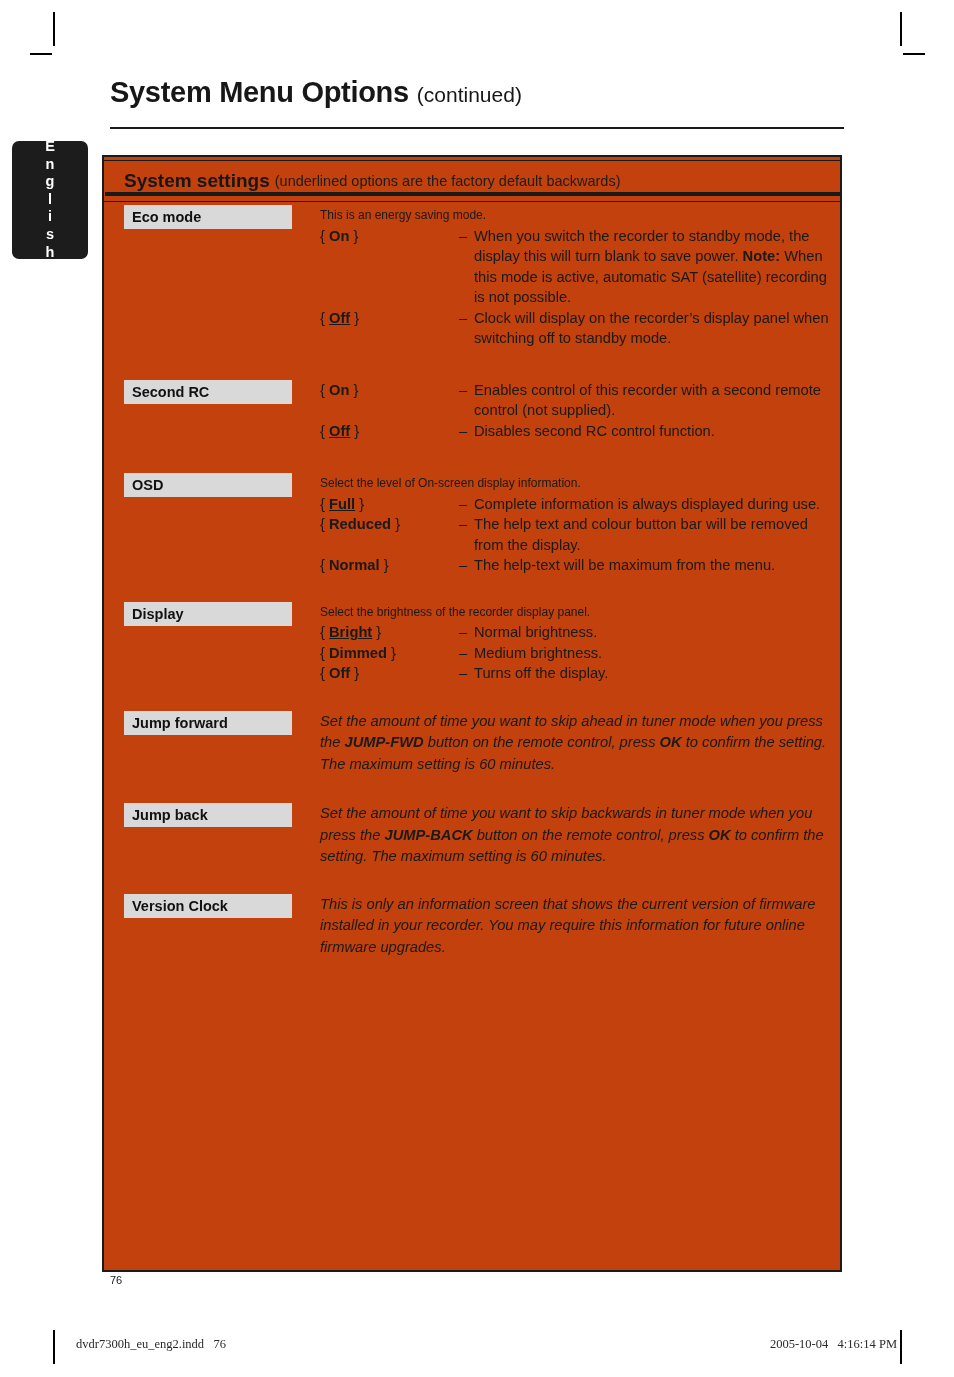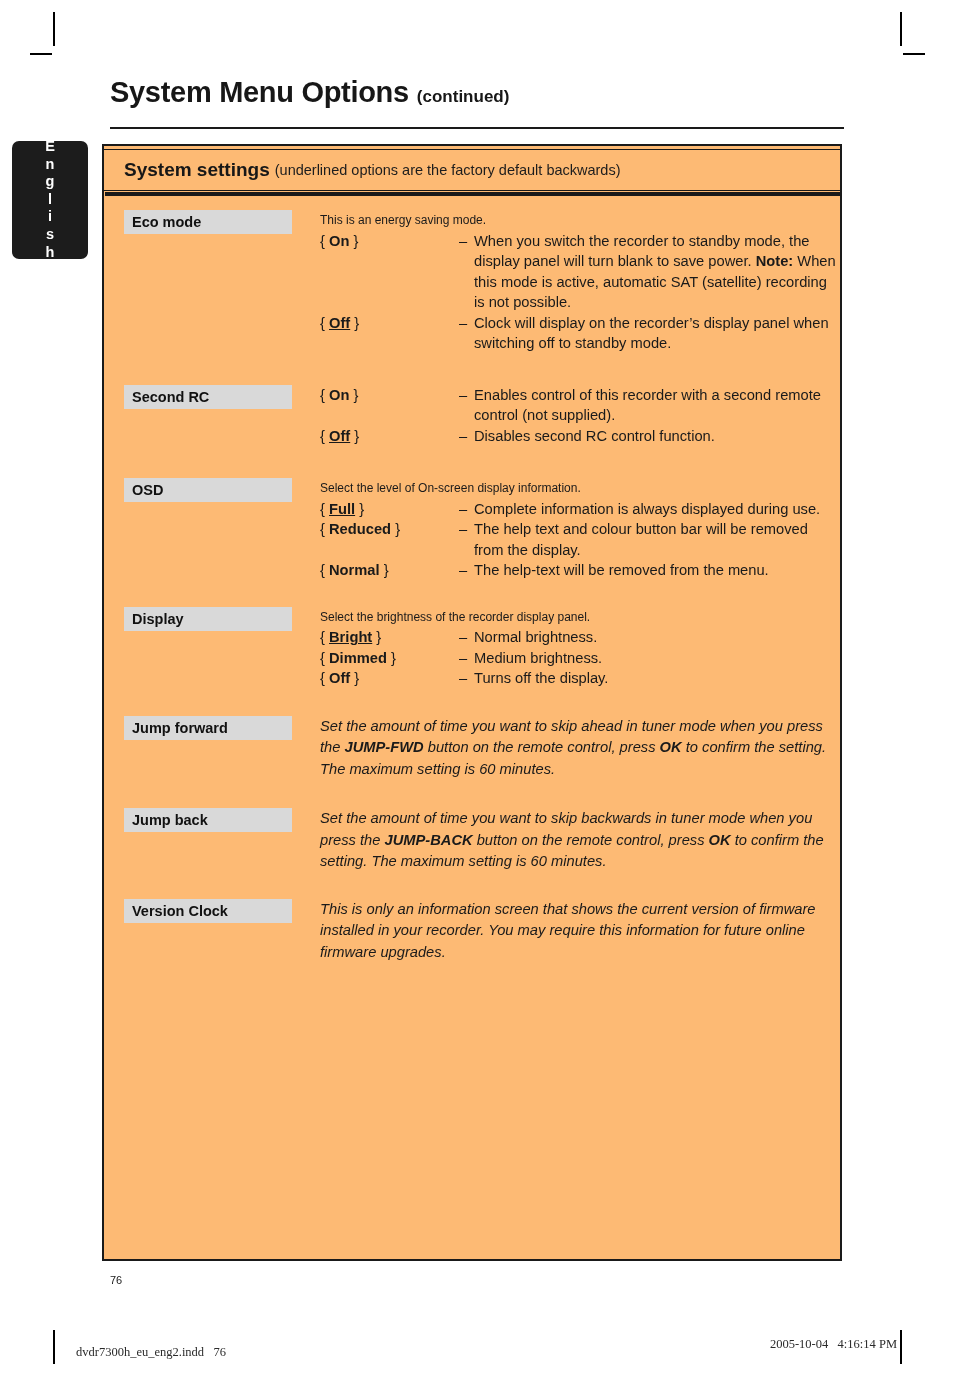--- a/index.html
+++ b/index.html
@@ -61,43 +61,43 @@
     align-items: baseline;
     gap: 8px;
   }
   .page-header .title-main {
     font-size: 29px;
     font-weight: bold;
     letter-spacing: -0.3px;
     color: #171717;
   }
   .page-header .title-sub {
-    font-size: 17px;
-    font-weight: bold;
+    font-size: 21px;
+    font-weight: normal;
     color: #171717;
   }
   .title-rule {
     position: absolute;
     left: 110px;
     top: 127px;
     width: 734px;
     height: 2px;
     background: #1a1a1a;
   }
 
   
   .content-box {
     position: absolute;
     left: 102px;
-    top: 144px;
+    top: 155px;
     width: 740px;
     height: 1117px;
     border: 2.5px solid #1a1a1a;
     box-sizing: border-box;
-    background: #fdba74;
+    background: #c2410c;
   }
   .settings-header {
     position: relative;
     height: 42px;
     border-top: 1.5px solid #1a1a1a;
     border-bottom: 1.5px solid #1a1a1a;
     margin: 2.5px 0 0 0;
     display: flex;
     align-items: center;
     padding-left: 20px;
@@ -121,21 +121,20 @@
     height: 4px;
     background: #1a1a1a;
   }
 
   
   .rows {
     position: absolute;
     left: 0;
     top: 48px;
     width: 100%;
-    margin-top: 16px;
   }
   .setting-row {
     display: flex;
     align-items: flex-start;
     padding: 0 0 0 20px;
     box-sizing: border-box;
   }
   .row-label {
     flex: 0 0 auto;
     width: 168px;
@@ -216,21 +215,20 @@
     height: 20px;
   }
   .print-footer .pf-left {
     position: absolute;
     left: 76px;
     top: 0;
     font-family: "Liberation Serif", serif;
     font-size: 12.5px;
     color: #2a2a2a;
     white-space: pre;
-    margin-top: 8px;
   }
   .print-footer .pf-right {
     position: absolute;
     right: 57px;
     top: 0;
     font-family: "Liberation Serif", serif;
     font-size: 12.5px;
     color: #2a2a2a;
     white-space: pre;
   }
@@ -265,21 +263,21 @@
   </div>
 
   <div class="rows" id="rows-container">
       <div class="setting-row">
         <div class="row-label">Eco mode</div>
         <div class="row-body">
           <div class="intro">This is an energy saving mode.</div>
           <div class="opt-line">
             <div class="opt-name"><span class="brace">{</span> <span class="val">On</span> <span class="brace">}</span></div>
             <div class="opt-dash">–</div>
-            <div class="opt-desc"><span>When you switch the recorder to standby mode, the display panel will turn blank to save power. </span><b>Note:</b><span> When this mode is active, automatic SAT (satellite) recording is not possible.</span></div>
+            <div class="opt-desc"><span>When you switch the recorder to standby mode, the display this will turn blank to save power. </span><b>Note:</b><span> When this mode is active, automatic SAT (satellite) recording is not possible.</span></div>
           </div>
           <div class="opt-line">
             <div class="opt-name"><span class="brace">{</span> <span class="val underline">Off</span> <span class="brace">}</span></div>
             <div class="opt-dash">–</div>
             <div class="opt-desc"><span>Clock will display on the recorder’s display panel when switching off to standby mode.</span></div>
           </div>
         </div>
       </div>
       <div class="gap-eco"></div>
       <div class="setting-row">
@@ -308,21 +306,21 @@
             <div class="opt-desc"><span>Complete information is always displayed during use.</span></div>
           </div>
           <div class="opt-line">
             <div class="opt-name"><span class="brace">{</span> <span class="val">Reduced</span> <span class="brace">}</span></div>
             <div class="opt-dash">–</div>
             <div class="opt-desc"><span>The help text and colour button bar will be removed from the display.</span></div>
           </div>
           <div class="opt-line">
             <div class="opt-name"><span class="brace">{</span> <span class="val">Normal</span> <span class="brace">}</span></div>
             <div class="opt-dash">–</div>
-            <div class="opt-desc"><span>The help-text will be removed from the menu.</span></div>
+            <div class="opt-desc"><span>The help-text will be maximum from the menu.</span></div>
           </div>
         </div>
       </div>
       <div class="gap-osd"></div>
       <div class="setting-row">
         <div class="row-label">Display</div>
         <div class="row-body">
           <div class="intro">Select the brightness of the recorder display panel.</div>
           <div class="opt-line">
             <div class="opt-name"><span class="brace">{</span> <span class="val underline">Bright</span> <span class="brace">}</span></div>

